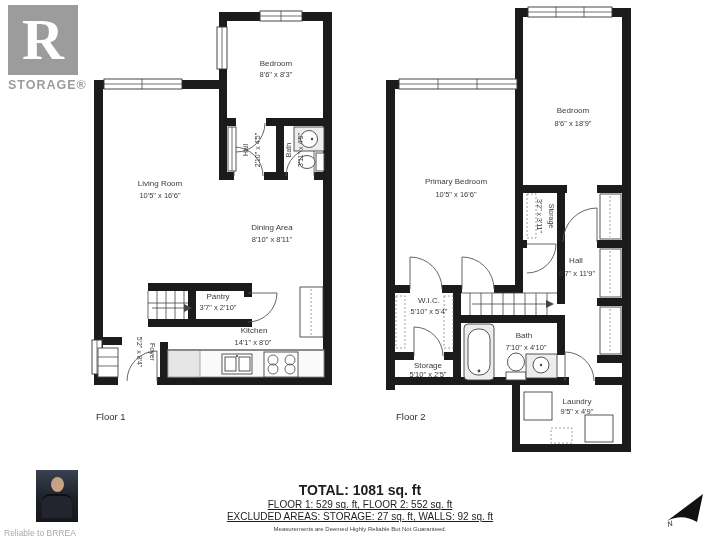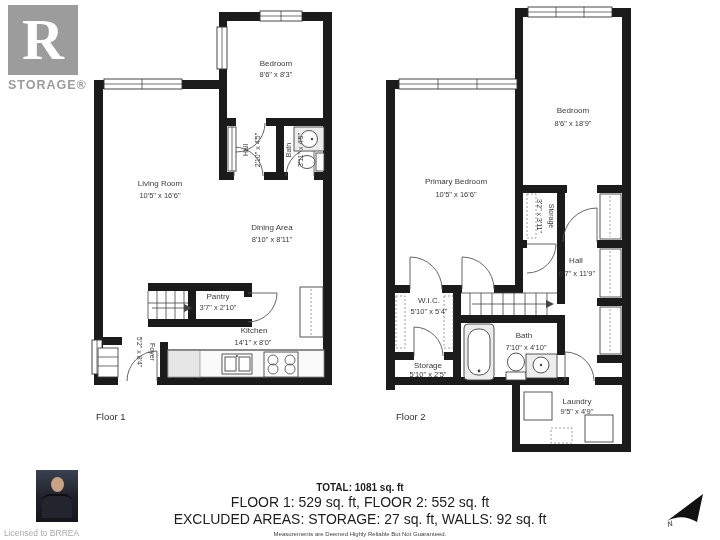--- a/index.html
+++ b/index.html
@@ -6,22 +6,22 @@
   #stage{position:relative;width:720px;height:540px;background:#fff;overflow:hidden;
          font-family:"Liberation Sans",sans-serif;}
   #plan{position:absolute;left:0;top:0;}
   
   #logo{position:absolute;left:8px;top:5px;width:80px;}
   #logo .box{width:70px;height:70px;background:#9c9c9c;display:flex;align-items:center;justify-content:center;}
   #logo .box span{color:#fff;font-family:"Liberation Serif",serif;font-weight:bold;font-size:58px;line-height:1;}
   #logo .word{color:#9c9c9c;font-size:12.5px;font-weight:bold;letter-spacing:1px;margin-top:3px;}
   
   #summary{position:absolute;left:160px;top:482px;width:400px;text-align:center;color:#1d1d1d;}
-  #summary .t{font-size:10px;font-weight:bold;}
-  #summary .l{font-size:14px;margin-top:1px;}
+  #summary .t{font-size:14px;font-weight:bold;}
+  #summary .l{font-size:10px;margin-top:1px;text-decoration:underline;}
   #summary .d{font-size:6px;margin-top:4px;color:#444;}
   
   #photo{position:absolute;left:36px;top:470px;width:42px;height:52px;
          background:linear-gradient(#3a4150,#1c2027 55%,#14161c);overflow:hidden;}
   #photo .head{width:13px;height:15px;border-radius:50%;background:#c9a184;margin:7px auto 0;}
   #photo .body{width:30px;height:22px;border-radius:8px 8px 0 0;background:#22252e;margin:2px auto 0;
                border-top:2px solid #0e0f13;}
   #licensed{position:absolute;left:4px;top:528px;font-size:8.5px;color:#a9a9a9;}
   
   .wall{fill:#1b1b1b;}
@@ -298,15 +298,15 @@
     <div class="t">TOTAL: 1081 sq. ft</div>
     <div class="l">FLOOR 1: 529 sq. ft, FLOOR 2: 552 sq. ft</div>
     <div class="l">EXCLUDED AREAS: STORAGE: 27 sq. ft, WALLS: 92 sq. ft</div>
     <div class="d">Measurements are Deemed Highly Reliable But Not Guaranteed.</div>
   </div>
 
   <div id="photo">
     <div class="head"></div>
     <div class="body"></div>
   </div>
-  <div id="licensed">Licensed to BRREA</div>
+  <div id="licensed">Reliable to BRREA</div>
 
 </div>
 
 </body></html>

